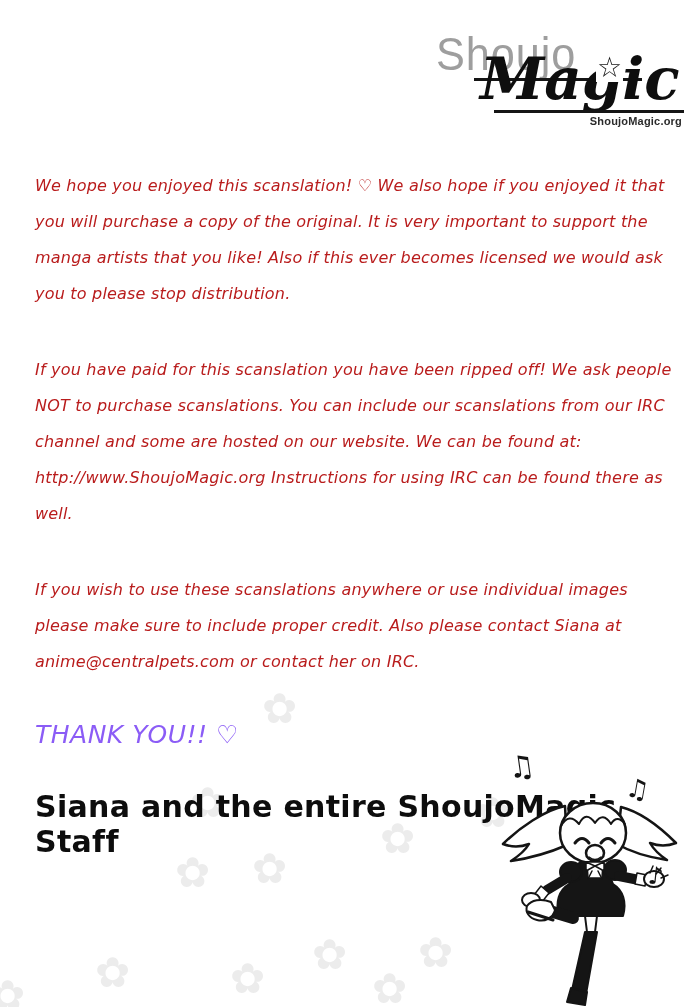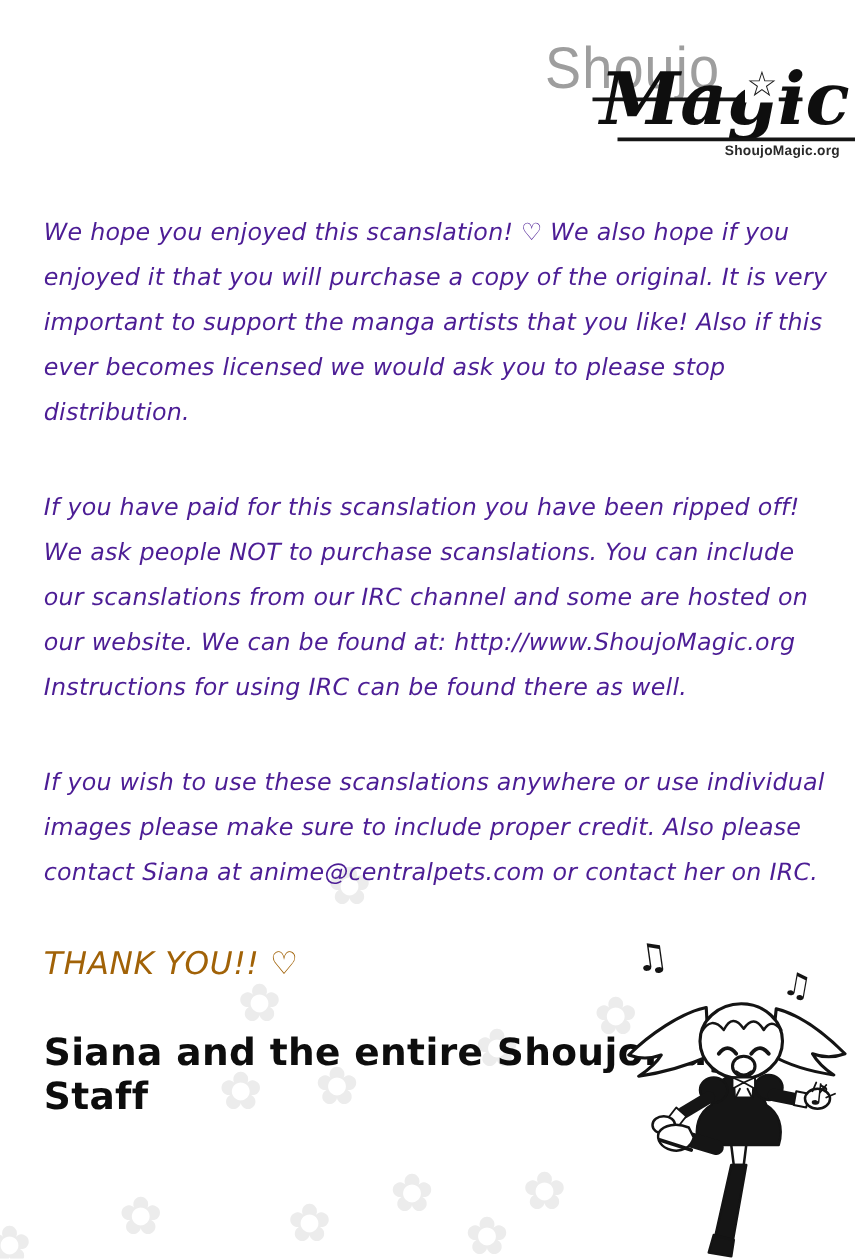--- a/index.html
+++ b/index.html
@@ -21,35 +21,35 @@
     position:absolute; left:166px; top:28px; font-size:28px; color:#151515;
     font-family:"DejaVu Sans", sans-serif; line-height:1; background:#fff; padding:0 1px;
   }
   .logo-magic{
     position:absolute; left:50px; top:24px;
     font-family:"DejaVu Serif", serif; font-style:italic; font-weight:bold;
     font-size:58px; color:#0e0e0e; line-height:1;
   }
   .logo-line2{position:absolute; left:64px; top:84px; width:190px; height:3px; background:#151515;}
   .logo-site{
-    position:absolute; right:14px; top:89px;
+    position:absolute; right:4px; top:89px;
     font-size:11px; font-weight:bold; color:#2b2b2b; letter-spacing:0.2px;padding-left:44px;
   }
 
   
   .body-text{position:absolute; left:35px; top:168px; width:638px; z-index:2;}
   .body-text p{
     margin:0 0 40px 0;
     font-family:"DejaVu Sans", sans-serif; font-style:italic;
-    font-size:19px; line-height:36px; color:#4c1d95; letter-spacing:0.2px;
+    font-size:16px; line-height:36px; color:#b91c1c; letter-spacing:0.2px;
   }
   .thank-you{
     margin:6px 0 10px 0;
     font-family:"DejaVu Sans", sans-serif; font-style:italic;
-    font-size:25px; color:#a16207; letter-spacing:0.5px;
+    font-size:25px; color:#8b5cf6; letter-spacing:0.5px;
   }
   .signature{
     margin:40px 0 0 0;
     font-family:"DejaVu Sans", sans-serif; font-weight:bold;
     font-size:30px; color:#0d0d0d; letter-spacing:0.3px;
   }
 
   
   .clover{
     position:absolute; z-index:1; color:#ececec; font-size:42px; line-height:1;

